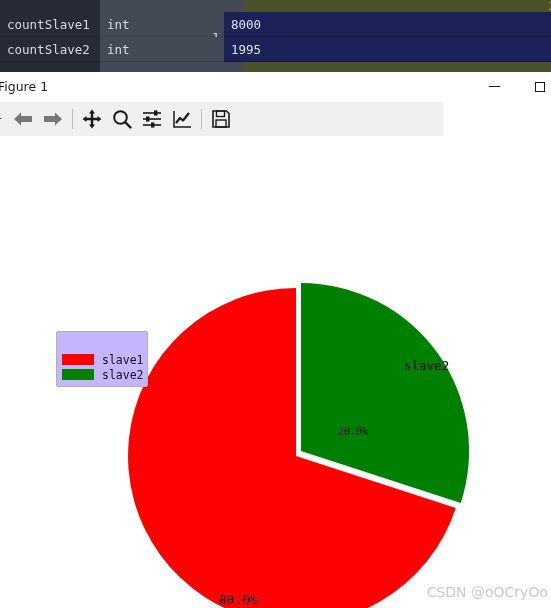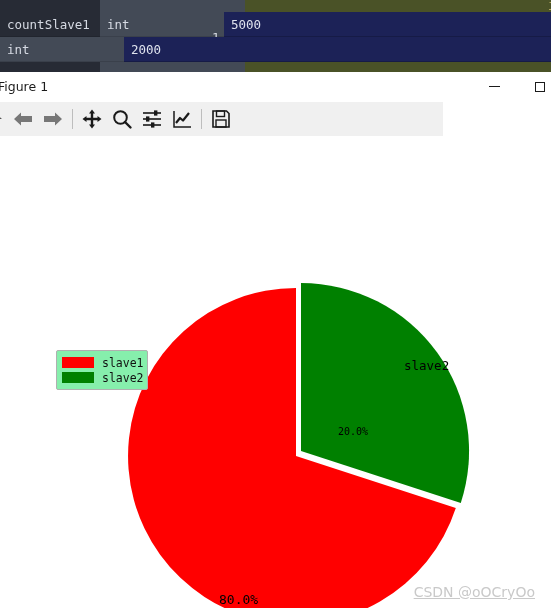--- a/index.html
+++ b/index.html
@@ -171,26 +171,26 @@
     left: 0; top: 64px;
     width: 551px;
     height: 472px;
     background: #ffffff;
     overflow: hidden;
   }
 
   
   #legend {
     position: absolute;
-    left: 56px; top: 214px;
+    left: 56px; top: 195px;
     width: 92px;
-    background: #86efac;
+    background: #c4b5fd;
     border: 1px solid #b0b0b0;
     border-radius: 2px;
-    padding: 4px 6px 4px 5px;
+    padding: 20px 6px 4px 5px;
     box-sizing: border-box;
     z-index: 5;
   }
   .legend-row {
     display: flex;
     align-items: center;
     height: 15px;
   }
   .legend-swatch {
     width: 32px;
@@ -212,53 +212,53 @@
     color: #000000;
     white-space: nowrap;
     z-index: 4;
   }
   #label-slave2 { left: 404px; top: 222px; font-size: 12.5px; }
   #pct-slave2   { left: 338px; top: 290px; font-size: 10px; }
   #pct-slave1   { left: 219px; top: 456px; font-size: 13px; }
 
   #watermark {
     position: absolute;
-    right: 16px;
+    right: 3px;
     bottom: 8px;
     font-family: "DejaVu Sans", sans-serif;
     font-size: 14px;
     color: #c9c9c9;
     white-space: nowrap;
     z-index: 6;
-    text-decoration: underline;
   }
 </style>
 </head>
 <body>
 
 <div id="ide-strip">
 
   <div class="strip-dark-left-top">
     <div class="seg-a"></div>
     <div class="seg-b"></div>
   </div>
   <div class="strip-partial-olive">
     <div class="tiny-glyph">j</div>
   </div>
 
   <div class="ide-row r1">
     <div class="cell c-name">countSlave1</div>
     <div class="cell c-type">int</div>
-    <div class="cell c-val">5000</div>
+    <div class="cell c-val">8000</div>
     <div class="count-text" style="top:18px;">1</div>
   </div>
 
   <div class="ide-row r2">
+    <div class="cell c-name">countSlave2</div>
     <div class="cell c-type">int</div>
-    <div class="cell c-val">2000</div>
+    <div class="cell c-val">1995</div>
 
   </div>
 
   <div class="strip-dark-left-bot">
     <div class="seg-a"></div>
     <div class="seg-b"></div>
   </div>
   <div class="strip-partial-olive2"></div>
 </div>
 

